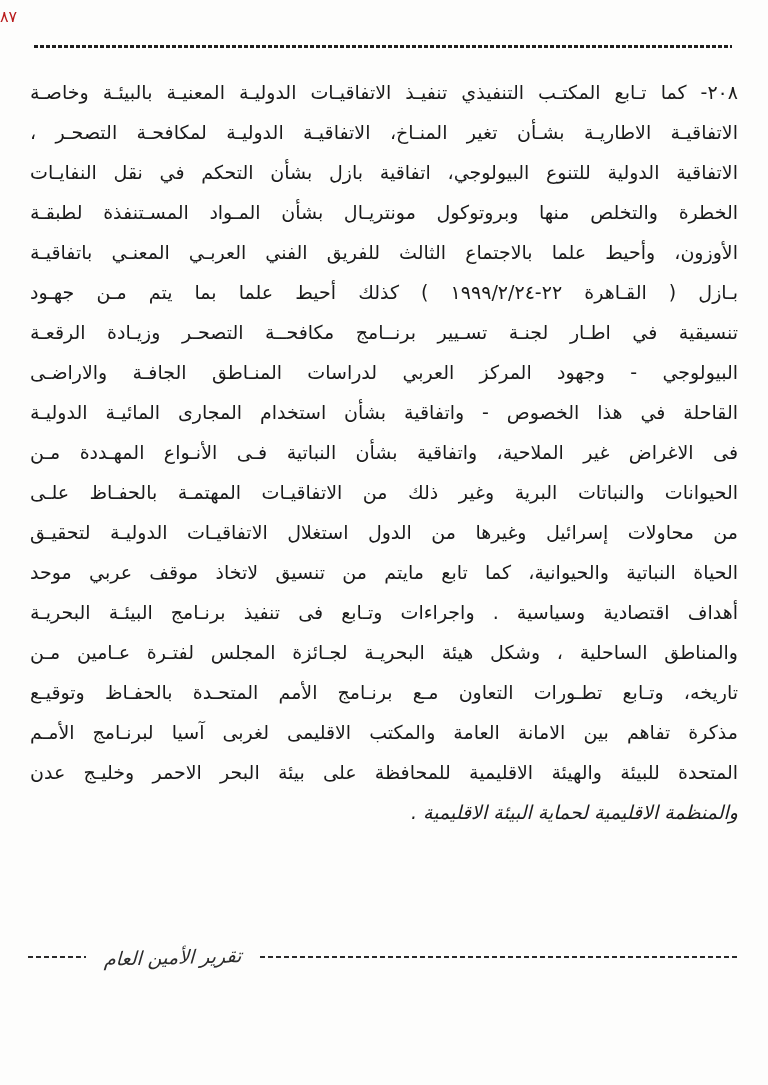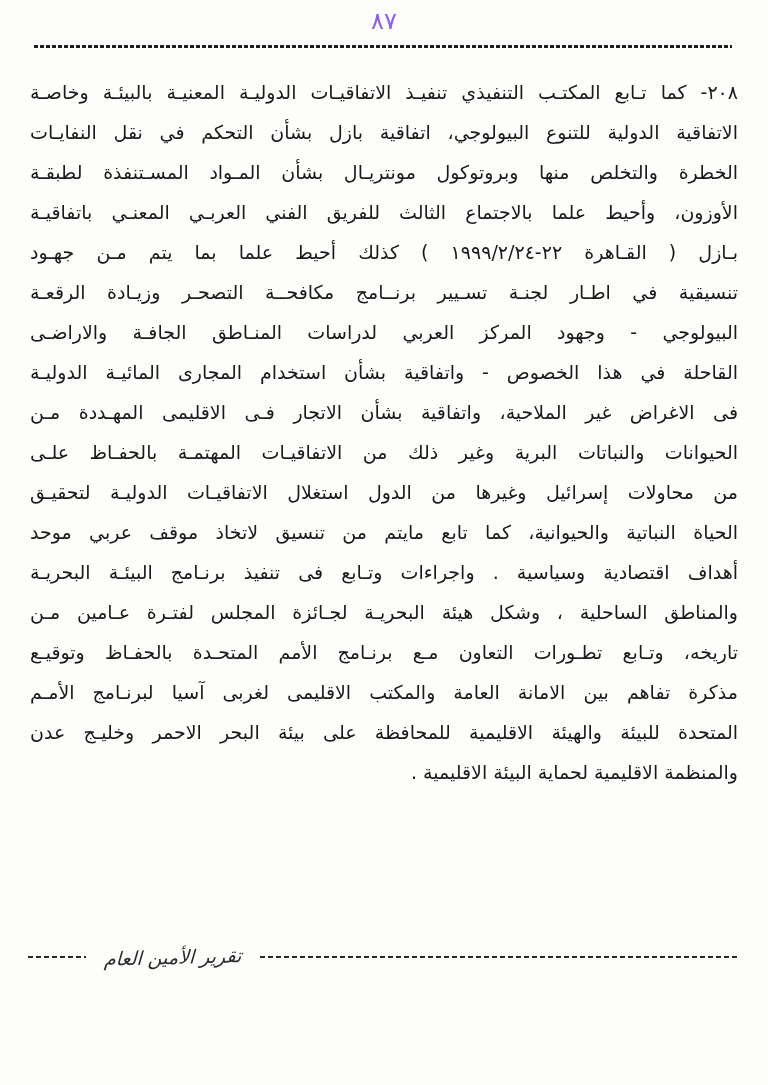--- a/index.html
+++ b/index.html
@@ -13,24 +13,24 @@
     background: #fdfdfc;
     font-family: "DejaVu Sans", sans-serif;
     color: #1a1a1a;
     overflow: hidden;
   }
   .page-number {
     position: absolute;
     top: 7px;
     left: 0;
     right: 0;
-    text-align: center;
-    font-size: 24px;
+    text-align: left;
+    font-size: 16px;
     letter-spacing: 2px;
-    color: #8b5cf6;
+    color: #b91c1c;
   }
   .top-divider {
     position: absolute;
     top: 45px;
     left: 34px;
     right: 36px;
     height: 3px;
     background: repeating-linear-gradient(90deg, #1e1e1e 0 4px, transparent 4px 6px);
   }
   .body-text {
@@ -47,20 +47,21 @@
     line-height: 40px;
     text-align: justify;
     text-align-last: justify;
     text-justify: inter-word;
     overflow: hidden;
     white-space: nowrap;
   }
   .line:last-child {
     text-align: right;
     text-align-last: right;
+    font-style: italic;
   }
   .footer {
     position: absolute;
     top: 946px;
     right: 28px;
     left: 28px;
     direction: rtl;
     display: flex;
     align-items: center;
     gap: 12px;
@@ -82,28 +83,29 @@
 </style>
 </head>
 <body style="background: rgb(253, 253, 252); color: rgb(26, 26, 26);">
 
 <div class="page-number">٨٧</div>
 
 <div class="top-divider"></div>
 
 <div class="body-text">
     <div class="line">٢٠٨- كما تـابع المكتـب التنفيذي تنفيـذ الاتفاقيـات الدوليـة المعنيـة بالبيئـة وخاصـة</div>
+    <div class="line">الاتفاقيـة الاطاريـة بشـأن تغير المنـاخ، الاتفاقيـة الدوليـة لمكافحـة التصحـر ،</div>
     <div class="line">الاتفاقية الدولية للتنوع البيولوجي، اتفاقية بازل بشأن التحكم في نقل النفايـات</div>
     <div class="line">الخطرة والتخلص منها وبروتوكول مونتريـال بشأن المـواد المسـتنفذة لطبقـة</div>
     <div class="line">الأوزون، وأحيط علما بالاجتماع الثالث للفريق الفني العربـي المعنـي باتفاقيـة</div>
     <div class="line">بـازل ( القـاهرة ٢٢-١٩٩٩/٢/٢٤ ) كذلك أحيط علما بما يتم مـن جهـود</div>
     <div class="line">تنسيقية في اطـار لجنـة تسـيير برنــامج مكافحــة التصحـر وزيـادة الرقعـة</div>
     <div class="line">البيولوجي - وجهود المركز العربي لدراسات المنـاطق الجافـة والاراضـى</div>
     <div class="line">القاحلة في هذا الخصوص - واتفاقية بشأن استخدام المجارى المائيـة الدوليـة</div>
-    <div class="line">فى الاغراض غير الملاحية، واتفاقية بشأن الاتجار فـى الاقليمى المهـددة مـن</div>
+    <div class="line">فى الاغراض غير الملاحية، واتفاقية بشأن النباتية فـى الأنـواع المهـددة مـن</div>
     <div class="line">الحيوانات والنباتات البرية وغير ذلك من الاتفاقيـات المهتمـة بالحفـاظ علـى</div>
     <div class="line">من محاولات إسرائيل وغيرها من الدول استغلال الاتفاقيـات الدوليـة لتحقيـق</div>
     <div class="line">الحياة النباتية والحيوانية، كما تابع مايتم من تنسيق لاتخاذ موقف عربي موحد</div>
     <div class="line">أهداف اقتصادية وسياسية . واجراءات وتـابع فى تنفيذ برنـامج البيئـة البحريـة</div>
     <div class="line">والمناطق الساحلية ، وشكل هيئة البحريـة لجـائزة المجلس لفتـرة عـامين مـن</div>
     <div class="line">تاريخه، وتـابع تطـورات التعاون مـع برنـامج الأمم المتحـدة بالحفـاظ وتوقيـع</div>
     <div class="line">مذكرة تفاهم بين الامانة العامة والمكتب الاقليمى لغربى آسيا لبرنـامج الأمـم</div>
     <div class="line">المتحدة للبيئة والهيئة الاقليمية للمحافظة على بيئة البحر الاحمر وخليـج عدن</div>
     <div class="line">والمنظمة الاقليمية لحماية البيئة الاقليمية .</div>
   </div>

